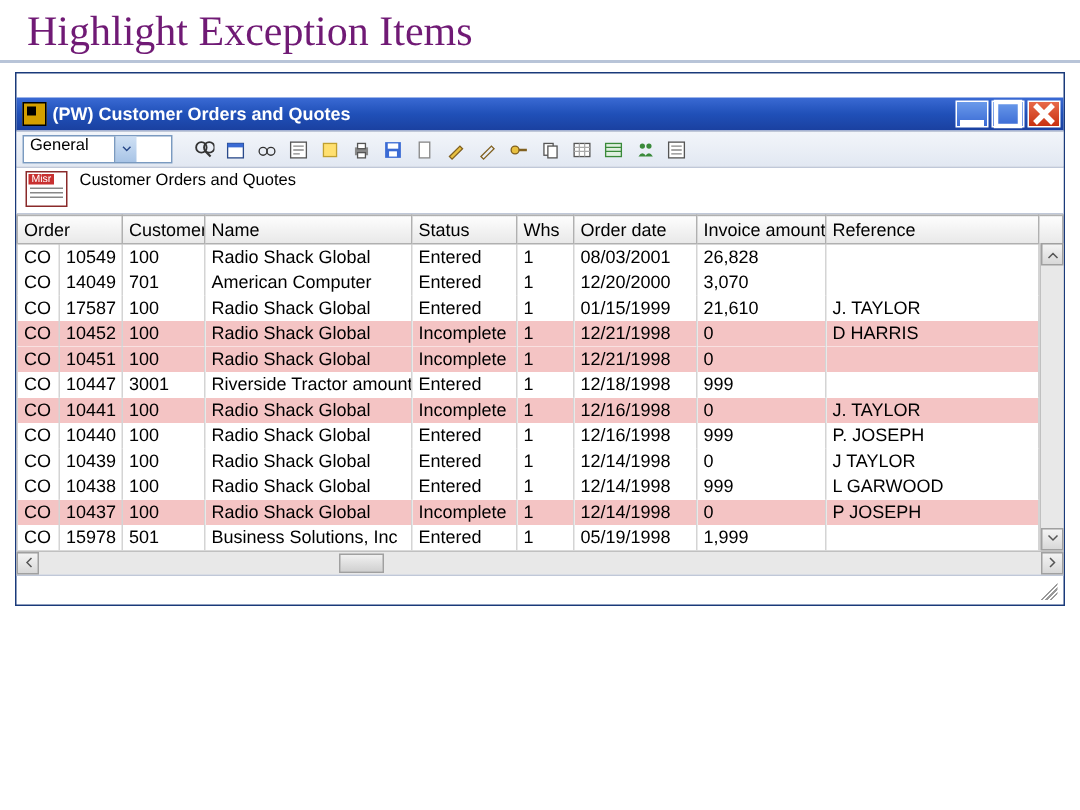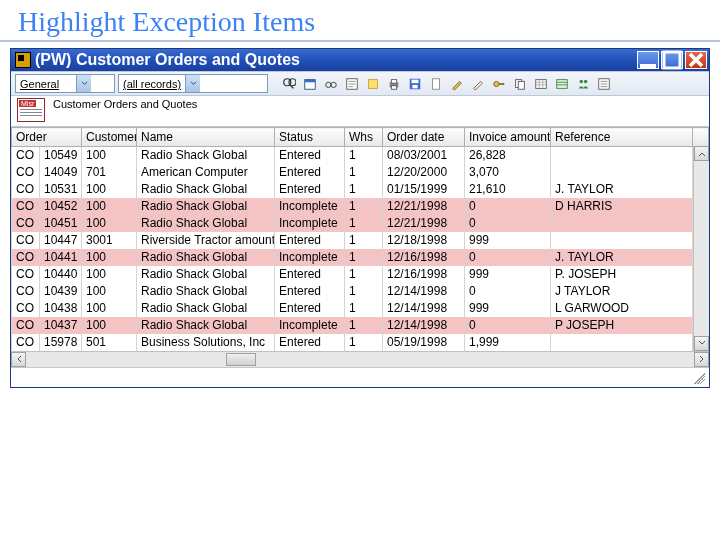--- a/index.html
+++ b/index.html
@@ -8,39 +8,40 @@
     font-family: Tahoma, Arial, sans-serif;
     font-size: 11px;
     background: #fff;
     width: 720px;
     height: 540px;
     overflow: hidden;
   }
   .slide-title {
     font-family: Georgia, serif;
     font-size: 28px;
-    color: #3b82f6;
+    color: #701a75;
     padding: 6px 18px 2px 18px;
     border-bottom: 2px solid #b8c4d8;
     margin-bottom: 6px;
   }
   .app-window {
     margin: 0 10px;
     border: 1px solid #1a3a7a;
     background: #fff;
   }
   .titlebar {
     display: flex;
     align-items: center;
     background: linear-gradient(to bottom, #3a6ad4, #2050b8 50%, #1a40a0);
     color: #fff;
     height: 22px;
     padding: 0 2px 0 4px;
     font-weight: bold;
-    font-size: 16px;
+    font-size: 12px;
+    margin-top: 16px;
   }
   .titlebar .app-icon {
     width: 16px; height: 16px;
     background: #d4a000;
     border: 1px solid #000;
     margin-right: 4px;
     position: relative;
   }
   .titlebar .app-icon::after {
     content: '';
@@ -79,26 +80,25 @@
     display: flex;
     align-items: center;
     background: linear-gradient(#f2f5fa, #e2e8f2);
     padding: 2px 4px;
     border-top: 1px solid #c0c8d8;
     border-bottom: 1px solid #c0c8d8;
     gap: 3px;
   }
   .combo {
     display: inline-flex;
-    align-items: center;
+    align-items: flex-start;
     background: #fff;
     border: 1px solid #7a9ac0;
     height: 19px;
     font-size: 11px;
-    text-decoration: underline;
   }
   .combo .combo-text {
     padding: 0 4px;
     min-width: 60px;
   }
   .combo .combo-btn {
     width: 15px; height: 17px;
     background: linear-gradient(#cfe0f4,#a8c4e6);
     border-left: 1px solid #7a9ac0;
     display: flex; align-items:center; justify-content:center;
@@ -248,28 +248,20 @@
       <svg viewBox="0 0 10 10">
           <path d="M2 2 L8 8 M8 2 L2 8" stroke="#fff" stroke-width="1.8"></path>
         </svg>
     </div>
   </div>
 
 
   <div class="toolbar">
     <div class="combo" style="width:100px">
       <span class="combo-text">General</span>
-      <span class="combo-btn">
-          <svg viewBox="0 0 8 6">
-            <path d="M1 1 L4 4 L7 1" stroke="#2a4a8a" fill="none" stroke-width="1.2"></path>
-          </svg>
-        </span>
-    </div>
-    <div class="combo" style="width:150px">
-      <span class="combo-text">(all records)</span>
       <span class="combo-btn">
           <svg viewBox="0 0 8 6">
             <path d="M1 1 L4 4 L7 1" stroke="#2a4a8a" fill="none" stroke-width="1.2"></path>
           </svg>
         </span>
     </div>
     <div style="width:6px"></div>
     <div class="tbicon">
         <svg viewBox="0 0 16 16">
           <circle cx="6" cy="6" r="4" fill="none" stroke="#333" stroke-width="1.4"></circle>
@@ -428,21 +420,21 @@
             <td>American Computer</td>
             <td>Entered</td>
             <td>1</td>
             <td>12/20/2000</td>
             <td class="num">3,070</td>
             <td></td>
             <td></td>
           </tr>
           <tr>
             <td>CO</td>
-            <td>10531</td>
+            <td>17587</td>
             <td class="num">100</td>
             <td>Radio Shack Global</td>
             <td>Entered</td>
             <td>1</td>
             <td>01/15/1999</td>
             <td class="num">21,610</td>
             <td>J. TAYLOR</td>
             <td></td>
           </tr>
           <tr class="hl">

